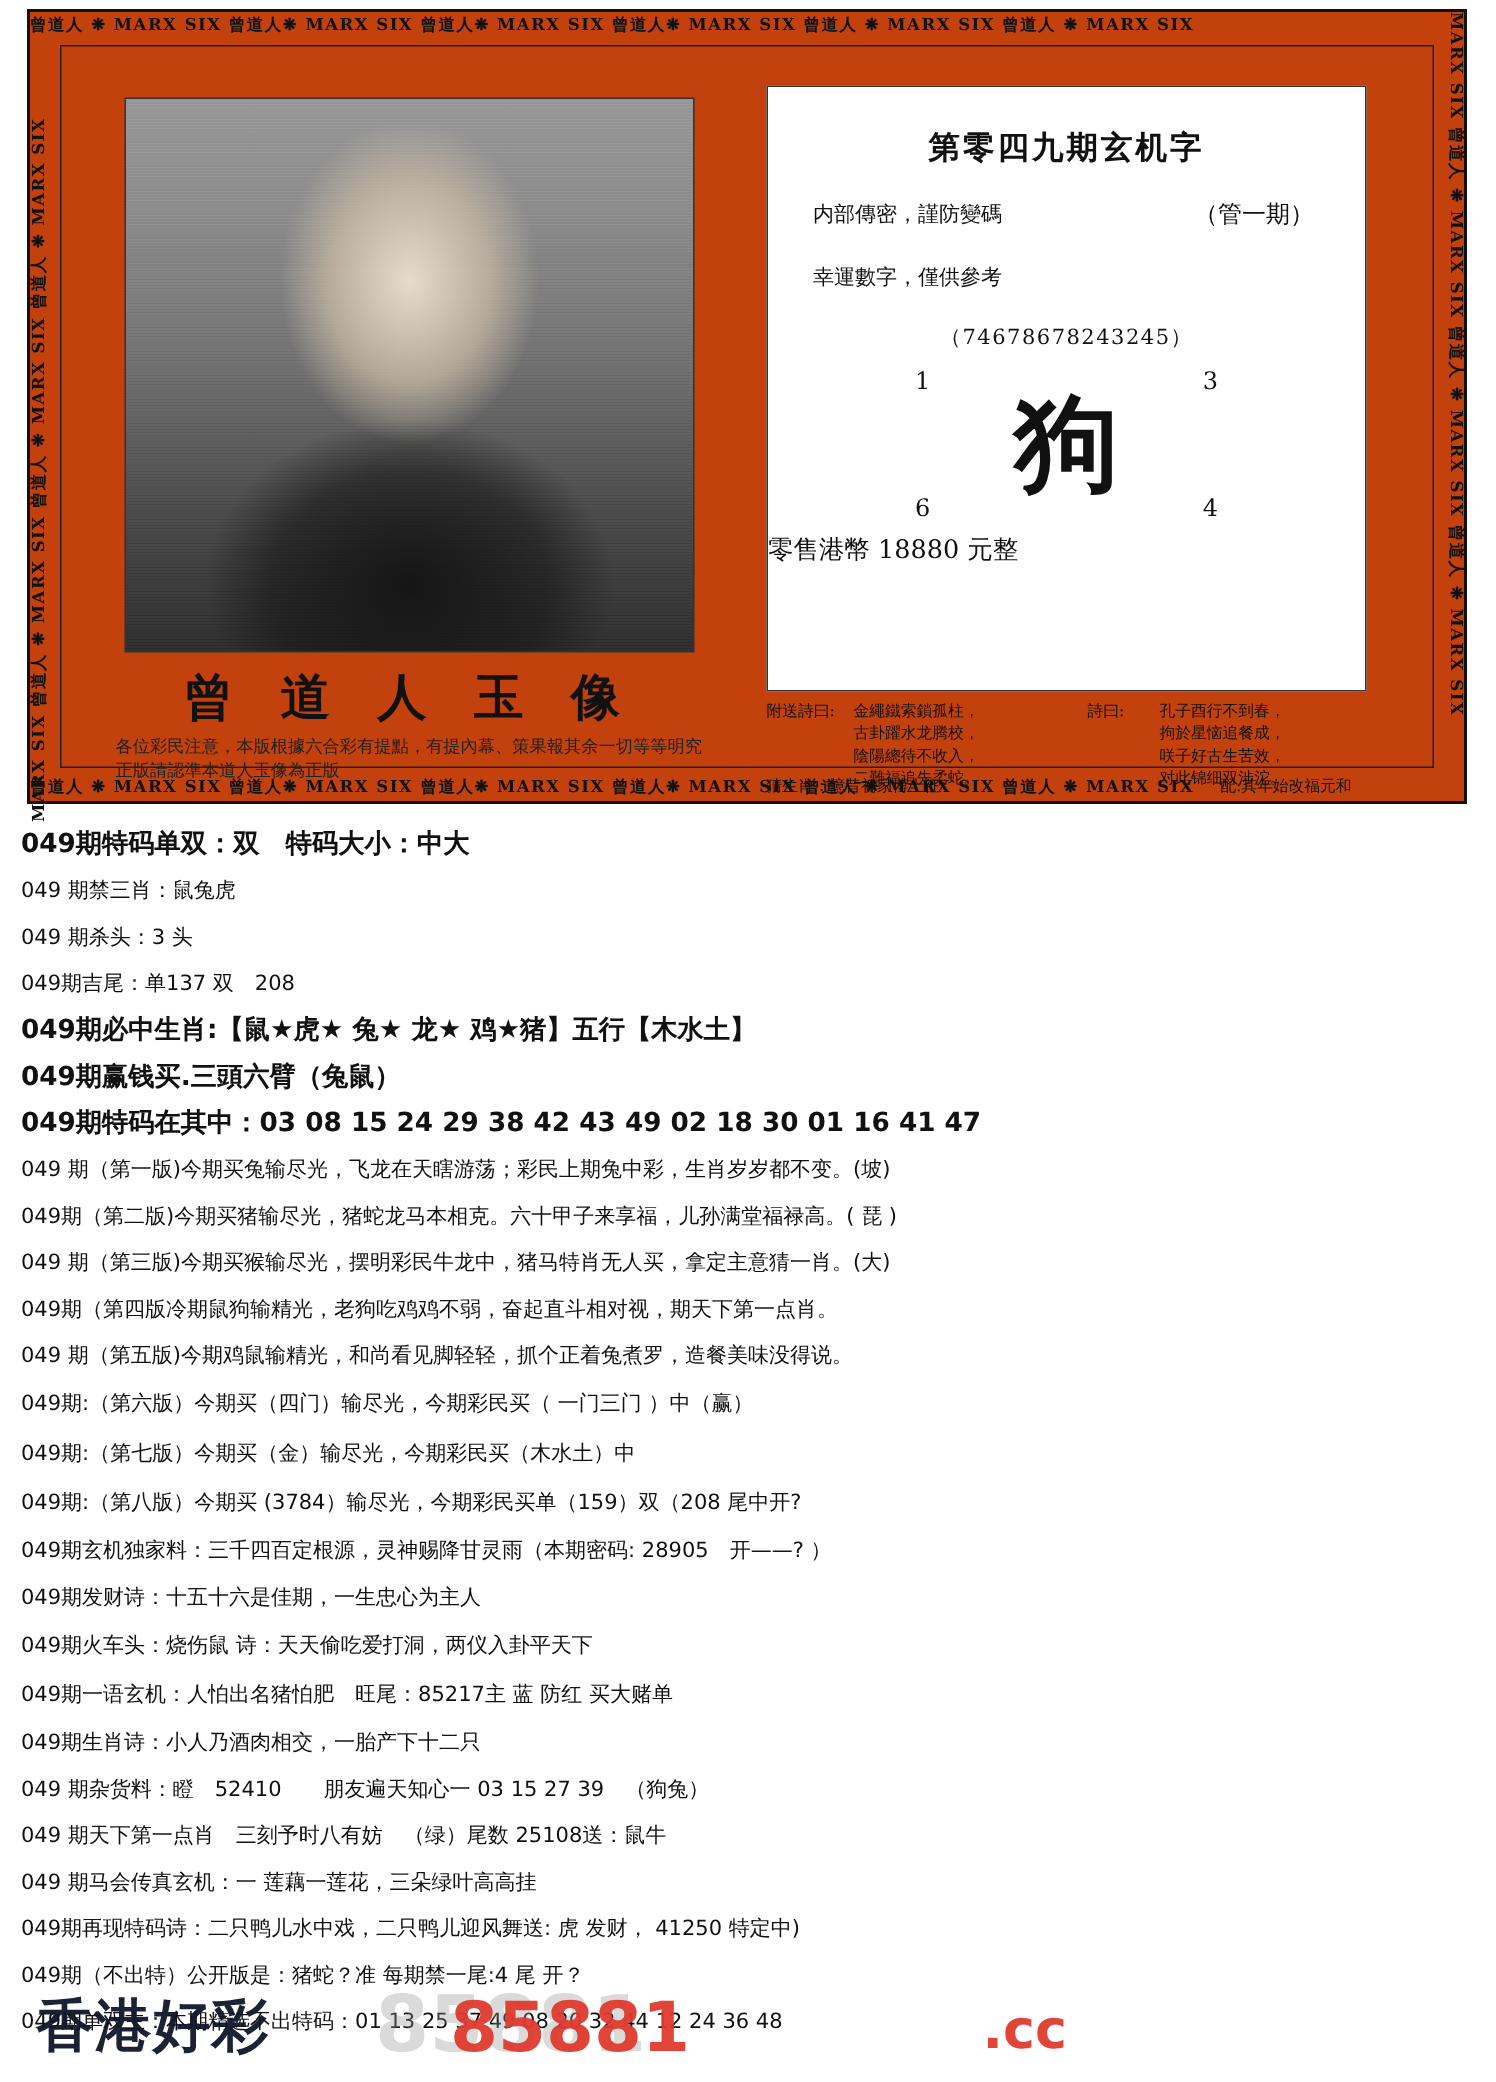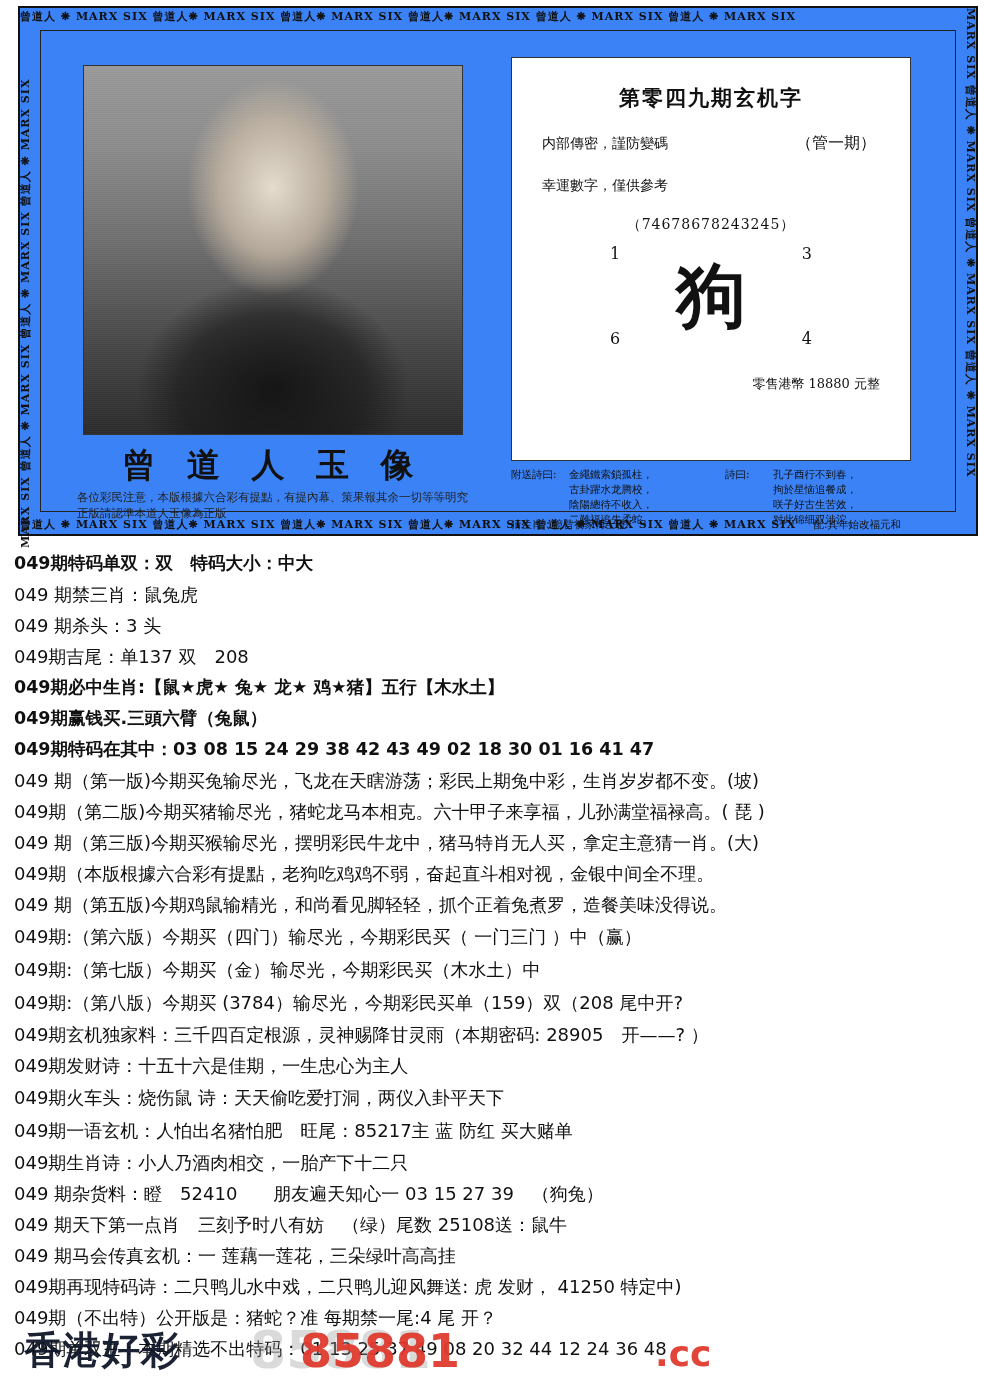--- a/index.html
+++ b/index.html
@@ -9,21 +9,21 @@
     font-family:"DejaVu Sans","Liberation Sans",sans-serif;
     color:#111;
     position:relative;
     overflow:hidden;
   }
   .page{position:relative;width:997px;height:1388px;}
 
   
   .poster{
     position:absolute;left:18px;top:6px;width:960px;height:530px;
-    background:#3b82f6;
+    background:#c2410c;
   }
   .poster-border{
     position:absolute;inset:0;
     border:2px solid #111;
     box-sizing:border-box;
   }
   .marq{
     position:absolute;
     font-family:"DejaVu Serif","Liberation Serif",serif;
     font-size:11px;font-weight:bold;color:#111;
@@ -104,22 +104,22 @@
     position:absolute;left:0;right:0;top:4px;text-align:center;
     font-family:"DejaVu Serif","Liberation Serif",serif;
     font-size:70px;font-weight:bold;color:#111;line-height:96px;
   }
   .z-c{position:absolute;font-size:16px;font-family:"DejaVu Serif","Liberation Serif",serif;}
   .z-tl{left:24px;top:0;}
   .z-tr{right:24px;top:0;}
   .z-bl{left:24px;bottom:6px;}
   .z-br{right:24px;bottom:6px;}
   .rp-price{
-    text-align:right;padding-right:30px;margin-top:21px;
-    font-family:"DejaVu Serif","Liberation Serif",serif;font-size:13px;
+    text-align:left;padding-right:30px;margin-top:1px;
+    font-family:"DejaVu Serif","Liberation Serif",serif;font-size:17px;
   }
 
   
   .poem-area{
     position:absolute;left:470px;top:436px;width:410px;height:70px;
     font-family:"DejaVu Serif","Liberation Serif",serif;
     font-size:10.5px;line-height:15px;color:#111;
   }
   .poem-col{position:absolute;}
   .pc1{left:0;top:0;width:56px;}
@@ -127,21 +127,21 @@
   .pc3{left:214px;top:0;width:46px;}
   .pc4{left:262px;top:0;width:148px;}
   .poem-bottom{position:absolute;left:0;top:50px;width:410px;font-size:10.5px;}
 
   
   .body-text{
     position:absolute;left:14px;top:548px;width:975px;
     font-family:"DejaVu Sans","Liberation Sans",sans-serif;
   }
   .line{
-    font-size:18px;
+    font-size:14px;
     line-height:31px;
     color:#111;
     white-space:nowrap;
   }
   .line.big{font-size:17.5px;font-weight:bold;}
   .line.sp{line-height:33px;}
 
   
   .wm{
     position:absolute;pointer-events:none;
@@ -229,21 +229,21 @@
     <div class="line big">049期特码单双：双　特码大小：中大</div>
     <div class="line">049 期禁三肖：鼠兔虎</div>
     <div class="line">049 期杀头：3 头</div>
     <div class="line">049期吉尾：单137  双　208</div>
     <div class="line big">049期必中生肖:【鼠★虎★ 兔★ 龙★ 鸡★猪】五行【木水土】</div>
     <div class="line big">049期赢钱买.三頭六臂（兔鼠）</div>
     <div class="line big">049期特码在其中：03  08  15  24  29  38  42  43  49  02  18  30  01  16  41  47</div>
     <div class="line">049 期（第一版)今期买兔输尽光，飞龙在天瞎游荡；彩民上期兔中彩，生肖岁岁都不变。(坡)</div>
     <div class="line">049期（第二版)今期买猪输尽光，猪蛇龙马本相克。六十甲子来享福，儿孙满堂福禄高。( 琵 )</div>
     <div class="line">049 期（第三版)今期买猴输尽光，摆明彩民牛龙中，猪马特肖无人买，拿定主意猜一肖。(大)</div>
-    <div class="line">049期（本版根據六合彩有提點，老狗吃鸡鸡不弱，奋起直斗相对视，金银中间全不理。</div>
+    <div class="line">049期（第四版冷期鼠狗输精光，老狗吃鸡鸡不弱，奋起直斗相对视，期天下第一点肖。</div>
     <div class="line">049 期（第五版)今期鸡鼠输精光，和尚看见脚轻轻，抓个正着兔煮罗，造餐美味没得说。</div>
     <div class="line sp">049期:（第六版）今期买（四门）输尽光，今期彩民买（ 一门三门 ）中（赢）</div>
     <div class="line sp">049期:（第七版）今期买（金）输尽光，今期彩民买（木水土）中</div>
     <div class="line sp">049期:（第八版）今期买 (3784）输尽光，今期彩民买单（159）双（208  尾中开?</div>
     <div class="line">049期玄机独家料：三千四百定根源，灵神赐降甘灵雨（本期密码: 28905　开——? ）</div>
     <div class="line">049期发财诗：十五十六是佳期，一生忠心为主人</div>
     <div class="line sp">049期火车头：烧伤鼠  诗：天天偷吃爱打洞，两仪入卦平天下</div>
     <div class="line sp">049期一语玄机：人怕出名猪怕肥　旺尾：85217主  蓝 防红  买大赌单</div>
     <div class="line">049期生肖诗：小人乃酒肉相交，一胎产下十二只</div>
     <div class="line">049 期杂货料：瞪　52410　　朋友遍天知心一  03 15 27 39　（狗兔）</div>

